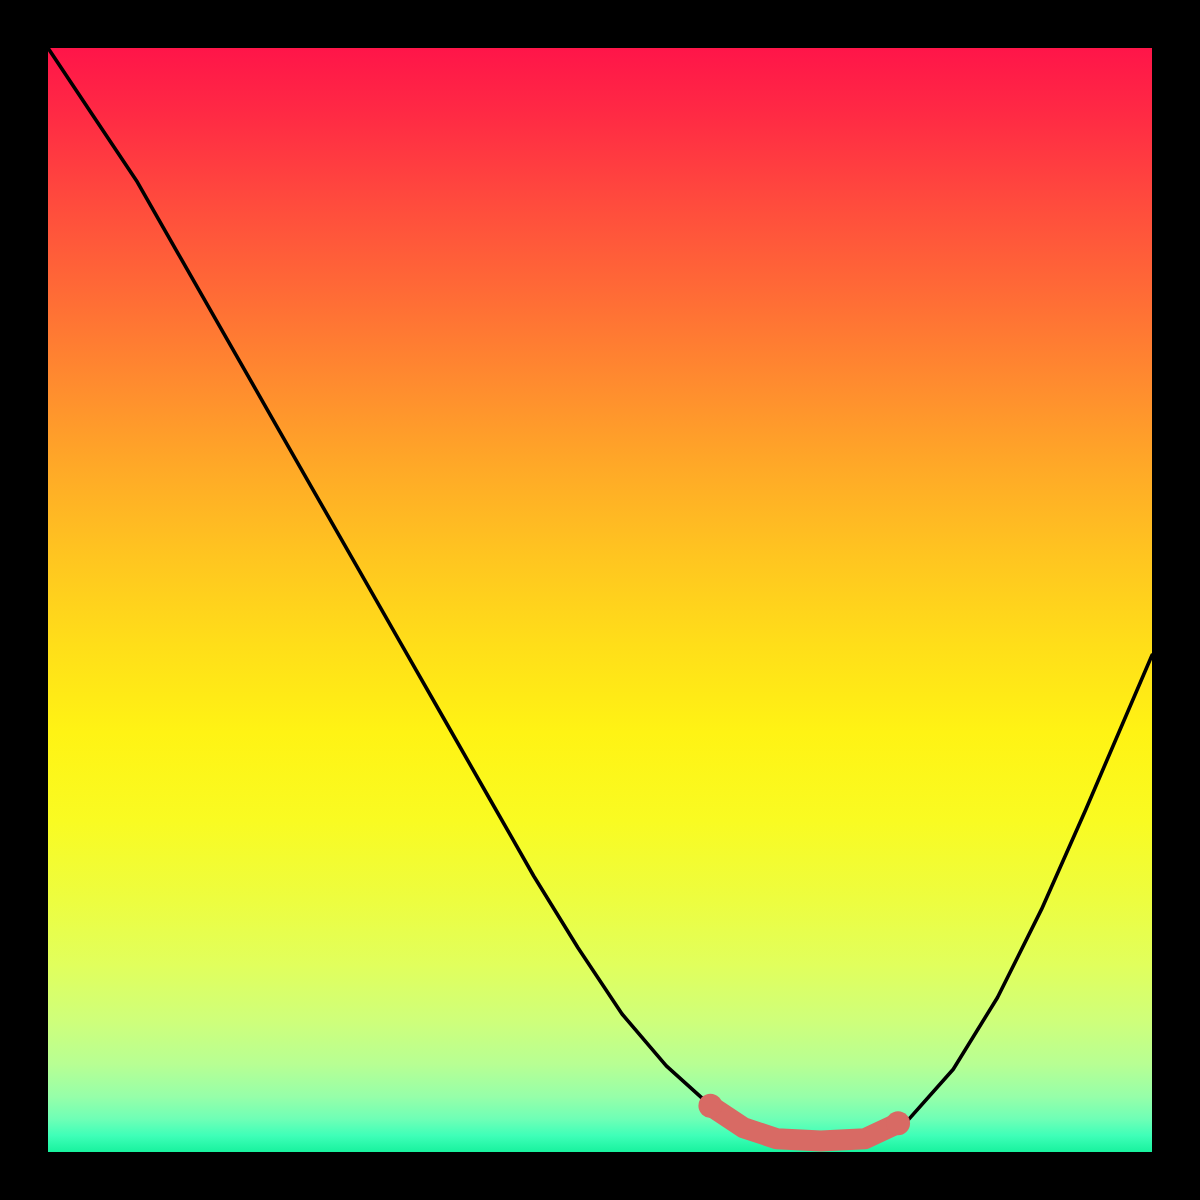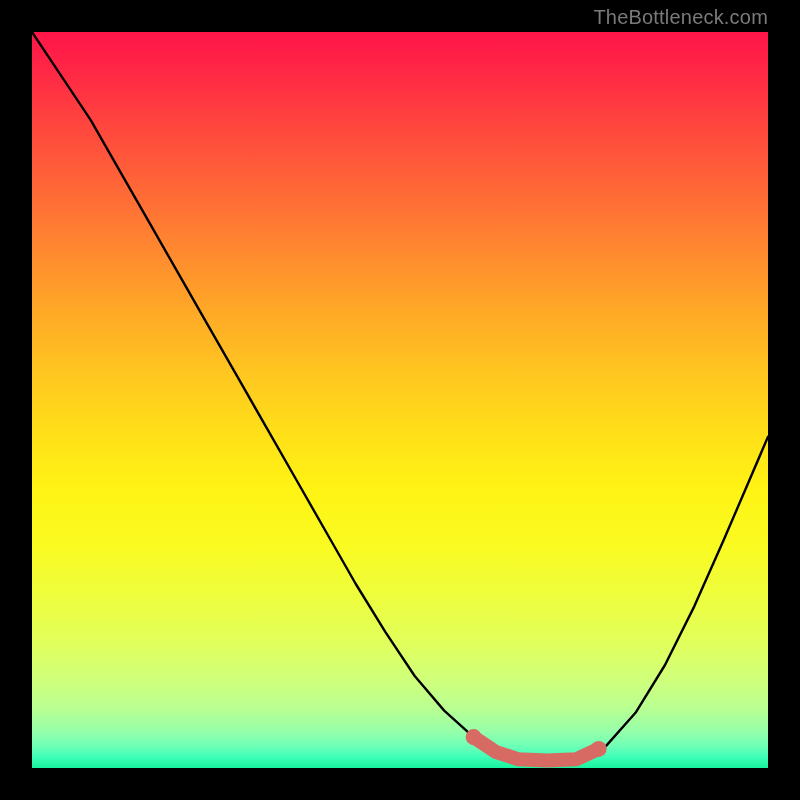--- a/index.html
+++ b/index.html
@@ -60,21 +60,20 @@
     left: 0;
     top: 0;
     width: 736px;
     height: 736px;
   }
 </style>
 </head>
 <body>
 
 <div class="stage">
-  <div class="attribution">TheBottleneck.com</div>
   <div class="plot">
     <svg class="overlay" viewBox="0 0 736 736" preserveAspectRatio="none">
       <path id="curve-path" fill="none" stroke-width="2.4" stroke-linecap="round" stroke-linejoin="round" stroke="#000000" d="M0.0 0.0 L29.4 44.2 L58.9 88.3 L88.3 139.8 L117.8 191.4 L147.2 242.9 L176.6 294.4 L206.1 345.9 L235.5 397.4 L265.0 449.0 L294.4 500.5 L323.8 552.0 L353.3 599.8 L382.7 644.0 L412.2 678.6 L441.6 705.1 L463.7 719.8 L485.8 727.2 L515.2 728.6 L544.6 727.2 L574.1 713.9 L603.5 680.8 L633.0 633.0 L662.4 574.1 L691.8 507.8 L736.0 404.8"></path>
       <path id="zone-path" fill="none" stroke-width="14" stroke-linecap="round" stroke-linejoin="round" stroke="#d86a64" d="M441.6 705.1 L463.7 719.8 L485.8 727.2 L515.2 728.6 L544.6 727.2 L566.7 716.9"></path>
       <circle id="zone-start" r="8" fill="#d86a64" cx="441.6" cy="705.1"></circle>
       <circle id="zone-end" r="8" fill="#d86a64" cx="566.7" cy="716.9"></circle>
     </svg>
   </div>
 </div>
 

